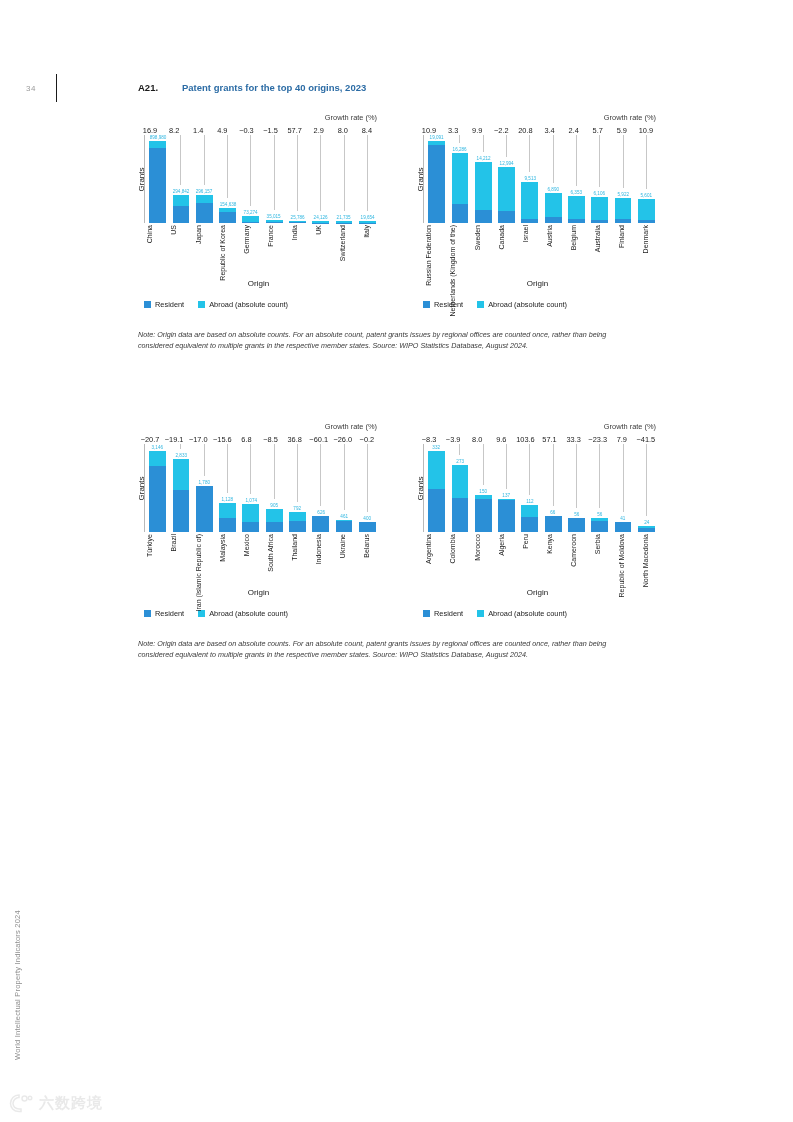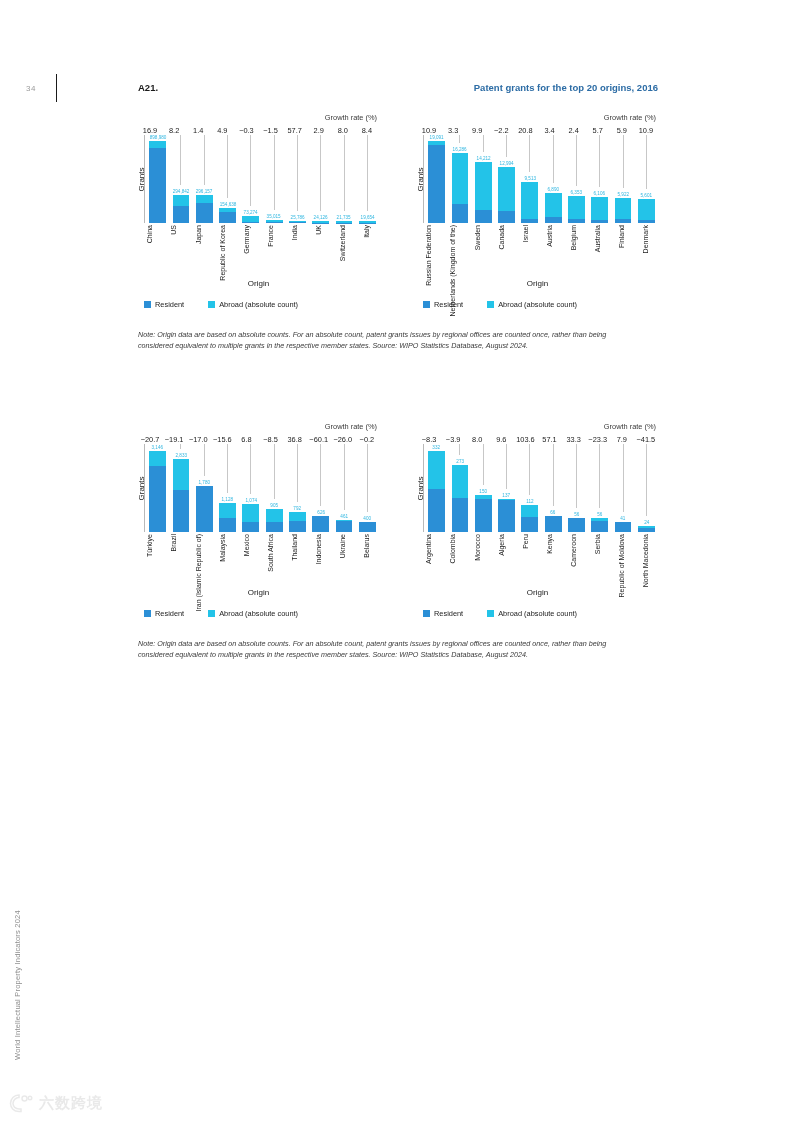--- a/index.html
+++ b/index.html
@@ -65,21 +65,20 @@
 
   
   .figure { position: absolute; left: 138px; width: 520px; }
   #figure-a21 { top: 82px; }
   #figure-a22 { top: 402px; }
 
   .fig-head {
     display: flex;
     align-items: baseline;
     margin-bottom: 4px;
-    justify-content: space-between;
   }
   .fig-code {
     font-size: 9.5px;
     font-weight: bold;
     color: #1a1a1a;
     width: 44px;
     flex: 0 0 44px;
   }
   .fig-title {
     font-size: 9.5px;
@@ -207,21 +206,21 @@
 
   .x-axis-title {
     text-align: center;
     font-size: 8px;
     color: #1a1a1a;
     margin-top: -16px;
   }
 
   .legend {
     display: flex;
-    gap: 24px;
+    gap: 14px;
     margin-top: 12px;
     padding-left: 6px;
   }
   .legend-item { display: flex; align-items: center; gap: 4px; }
   .legend-swatch { width: 7px; height: 7px; }
   .legend-label { font-size: 7.4px; color: #1a1a1a; }
 
   .fig-note {
     margin-top: 20px;
     font-size: 7.2px;
@@ -243,21 +242,21 @@
     <path d="M22 6 C12 6 5 14 5 23 C5 32 12 39 22 39 L26 39 L26 34 L22 34 C15 34 10 29 10 23 C10 17 15 11 22 11 Z" fill="none" stroke="#d8d8d8" stroke-width="3"></path>
     <circle cx="33" cy="13" r="5" fill="none" stroke="#d8d8d8" stroke-width="3"></circle>
     <circle cx="44" cy="12" r="3.5" fill="none" stroke="#d8d8d8" stroke-width="3"></circle>
   </svg>
   <span class="wm-text">六数跨境</span>
 </div>
 
 <div class="figure" id="figure-a21">
   <div class="fig-head">
     <div class="fig-code">A21.</div>
-    <div class="fig-title">Patent grants for the top 20 origins, 2016</div>
+    <div class="fig-title">Patent grants for the top 40 origins, 2023</div>
   </div>
   <div class="charts-row">
       <div class="chart-block">
         <div class="growth-head">Growth rate (%)</div>
         <div class="growth-row">
           <div class="gcell">16.9</div>
           <div class="gcell">8.2</div>
           <div class="gcell">1.4</div>
           <div class="gcell">4.9</div>
           <div class="gcell">−0.3</div>

